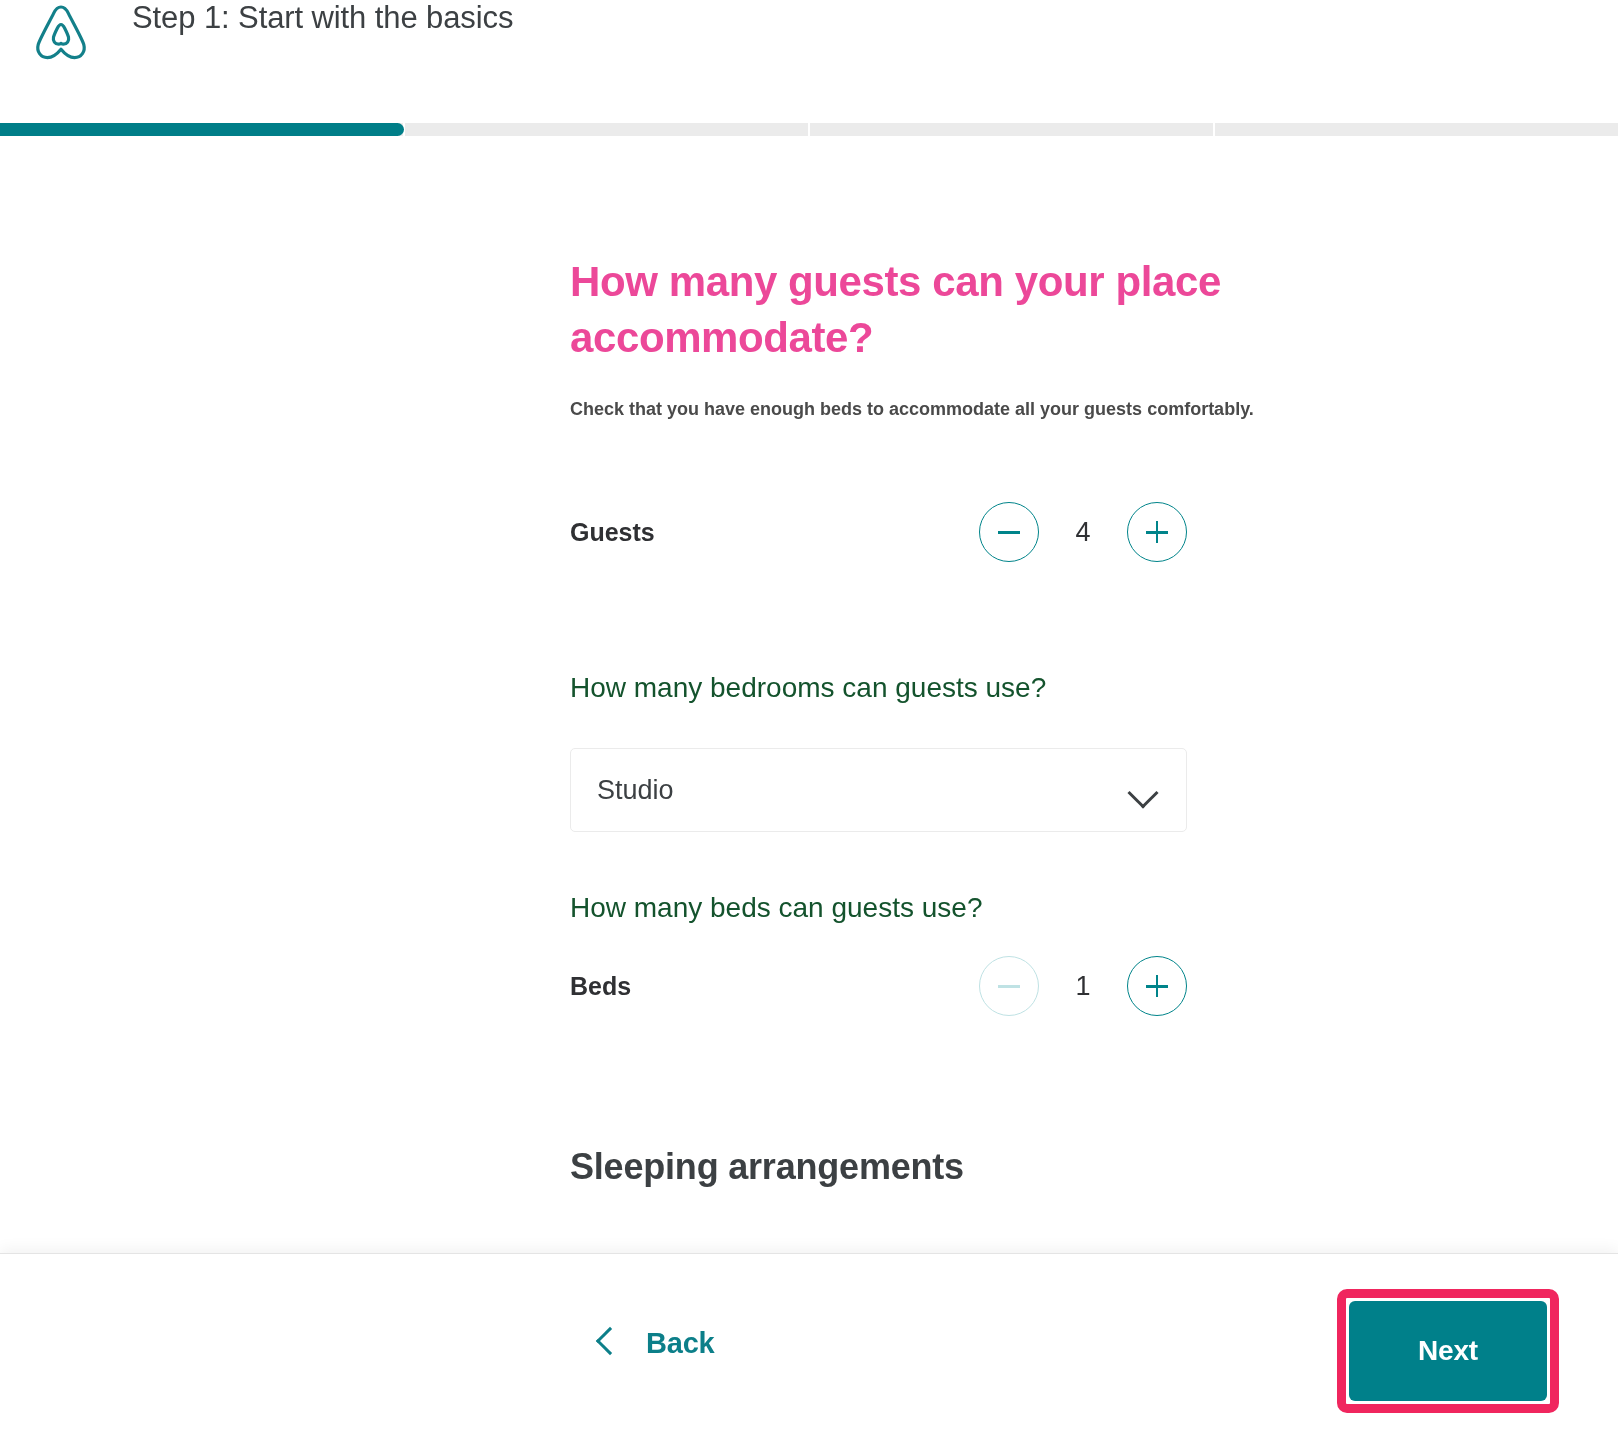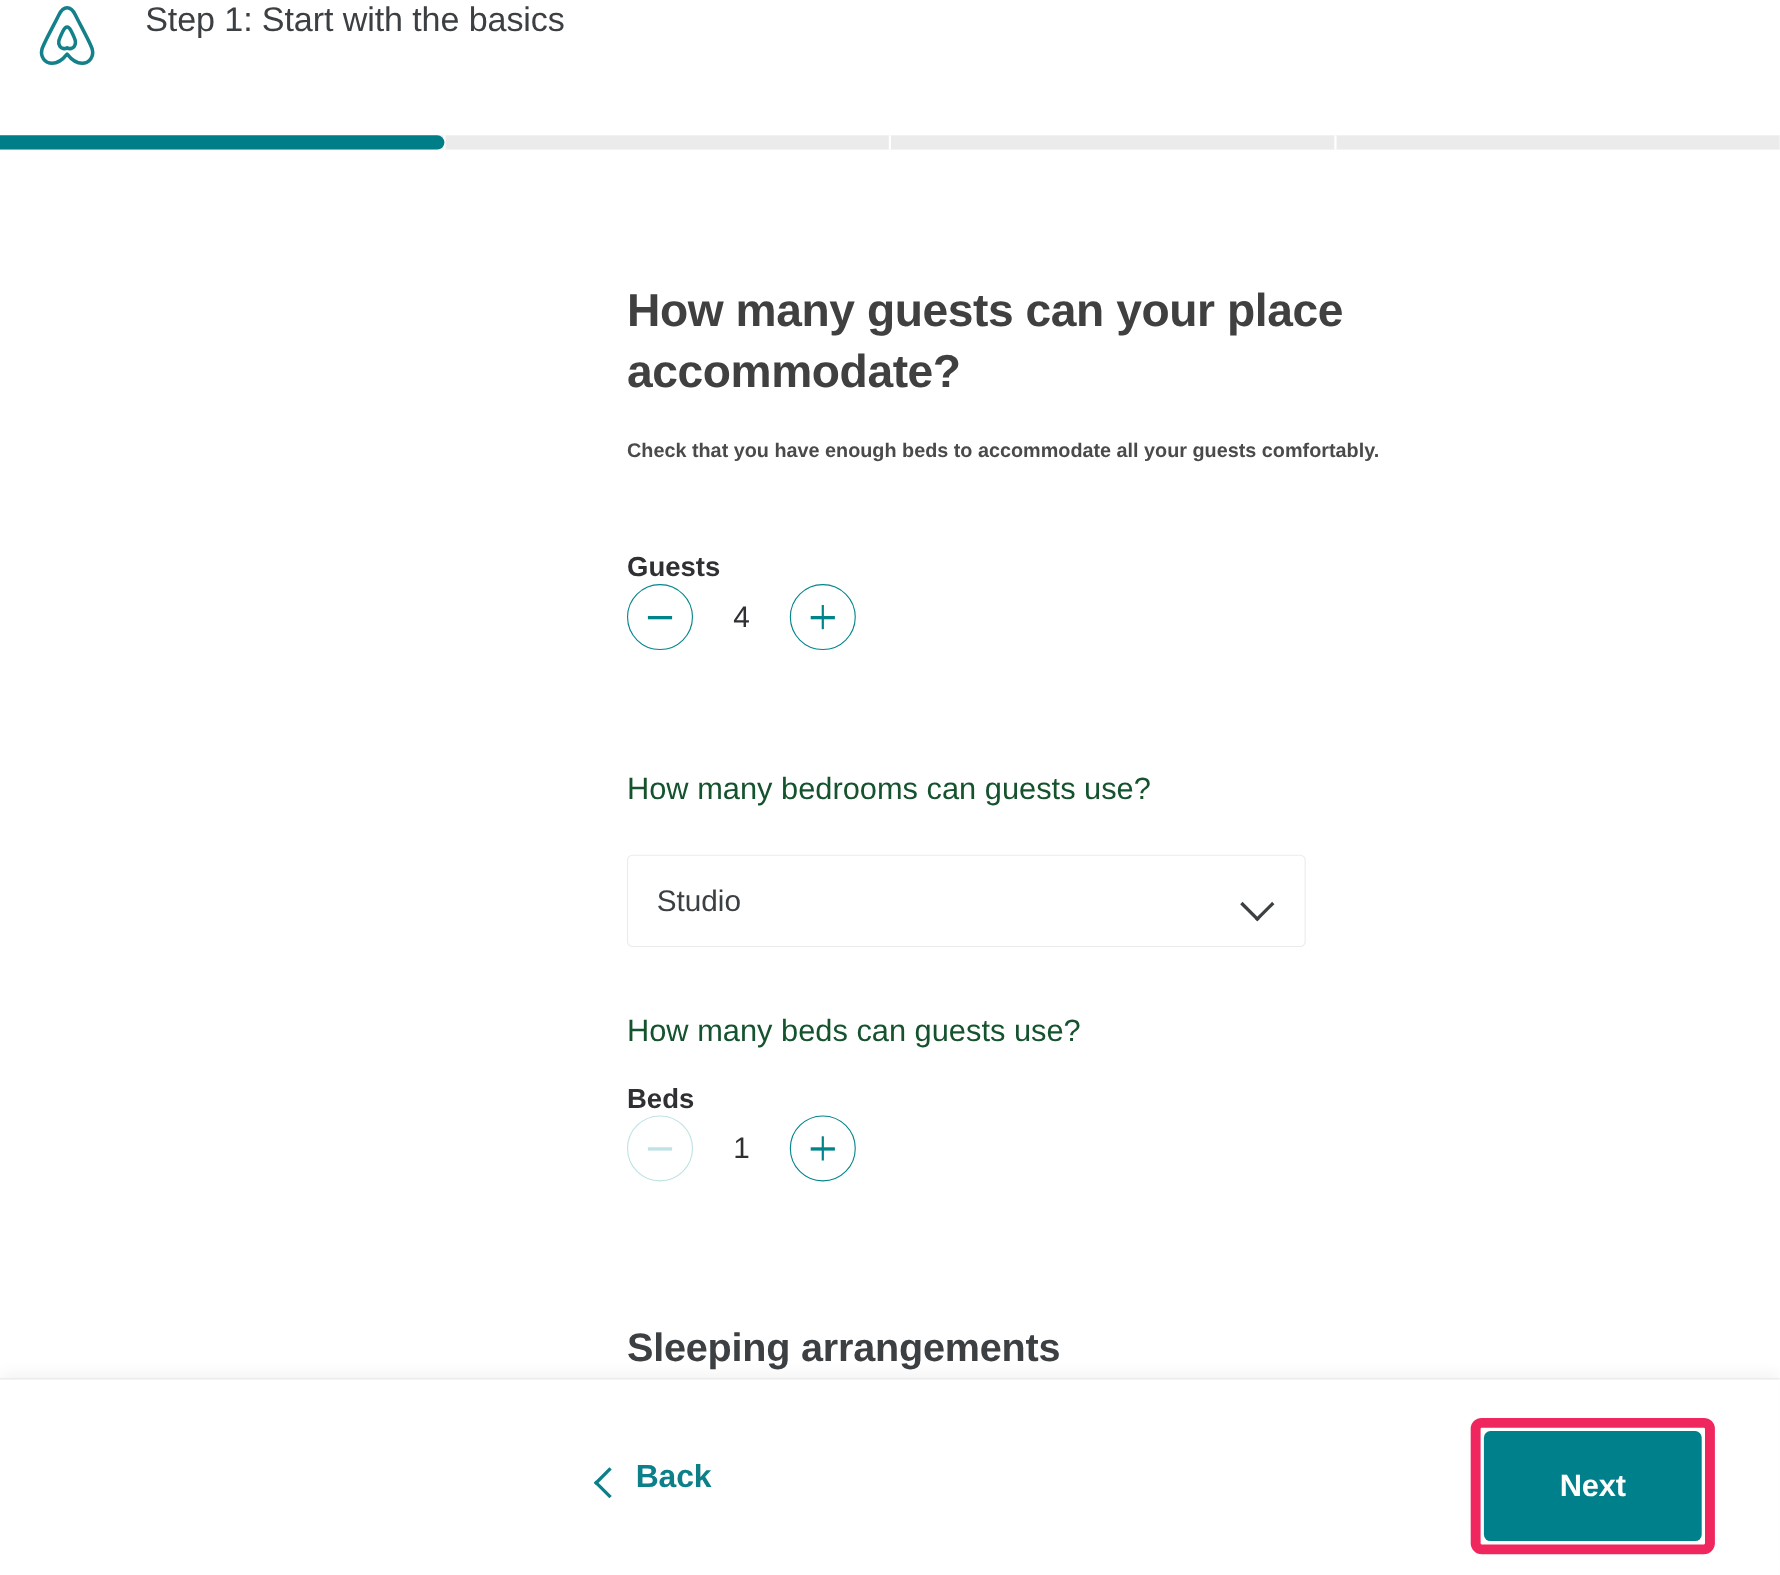--- a/index.html
+++ b/index.html
@@ -86,40 +86,39 @@
     left: 570px;
     top: 0;
     width: 850px;
   }
 
   .heading {
     margin-top: 118px;
     font-size: 42px;
     line-height: 1.33;
     font-weight: 700;
-    color: #404040;
+    color: #ec4899;
     letter-spacing: -0.4px;
     max-width: 740px;
   }
 
   .subheading {
     margin-top: 28px;
     font-size: 18px;
     line-height: 1.7;
     color: #4a4a4a;
     font-weight: 700;
     max-width: 860px;
   }
 
   
   .stepper-row {
     display: flex;
-    align-items: flex-start;
+    align-items: center;
     width: 617px;
-    flex-direction: column;
   }
   .stepper-row.guests { margin-top: 78px; }
 
   .stepper-label {
     font-size: 25px;
     color: #2f3033;
     font-weight: 600;
     flex: 1 1 auto;
   }
 
@@ -234,24 +233,24 @@
     height: 179px;
     background: #ffffff;
     border-top: 1px solid #e4e4e4;
     box-shadow: 0 -4px 14px rgba(0,0,0,0.055);
     display: flex;
     align-items: center;
   }
 
   .back-btn {
     position: absolute;
-    left: 536px;
-    display: flex;
-    align-items: flex-end;
-    gap: 18px;
+    left: 592px;
+    display: flex;
+    align-items: flex-start;
+    gap: 30px;
     cursor: pointer;
     background: none;
     border: none;
     padding: 6px 4px;
   }
   .back-chev {
     width: 20px; height: 26px;
     position: relative;
   }
   .back-chev::before {

